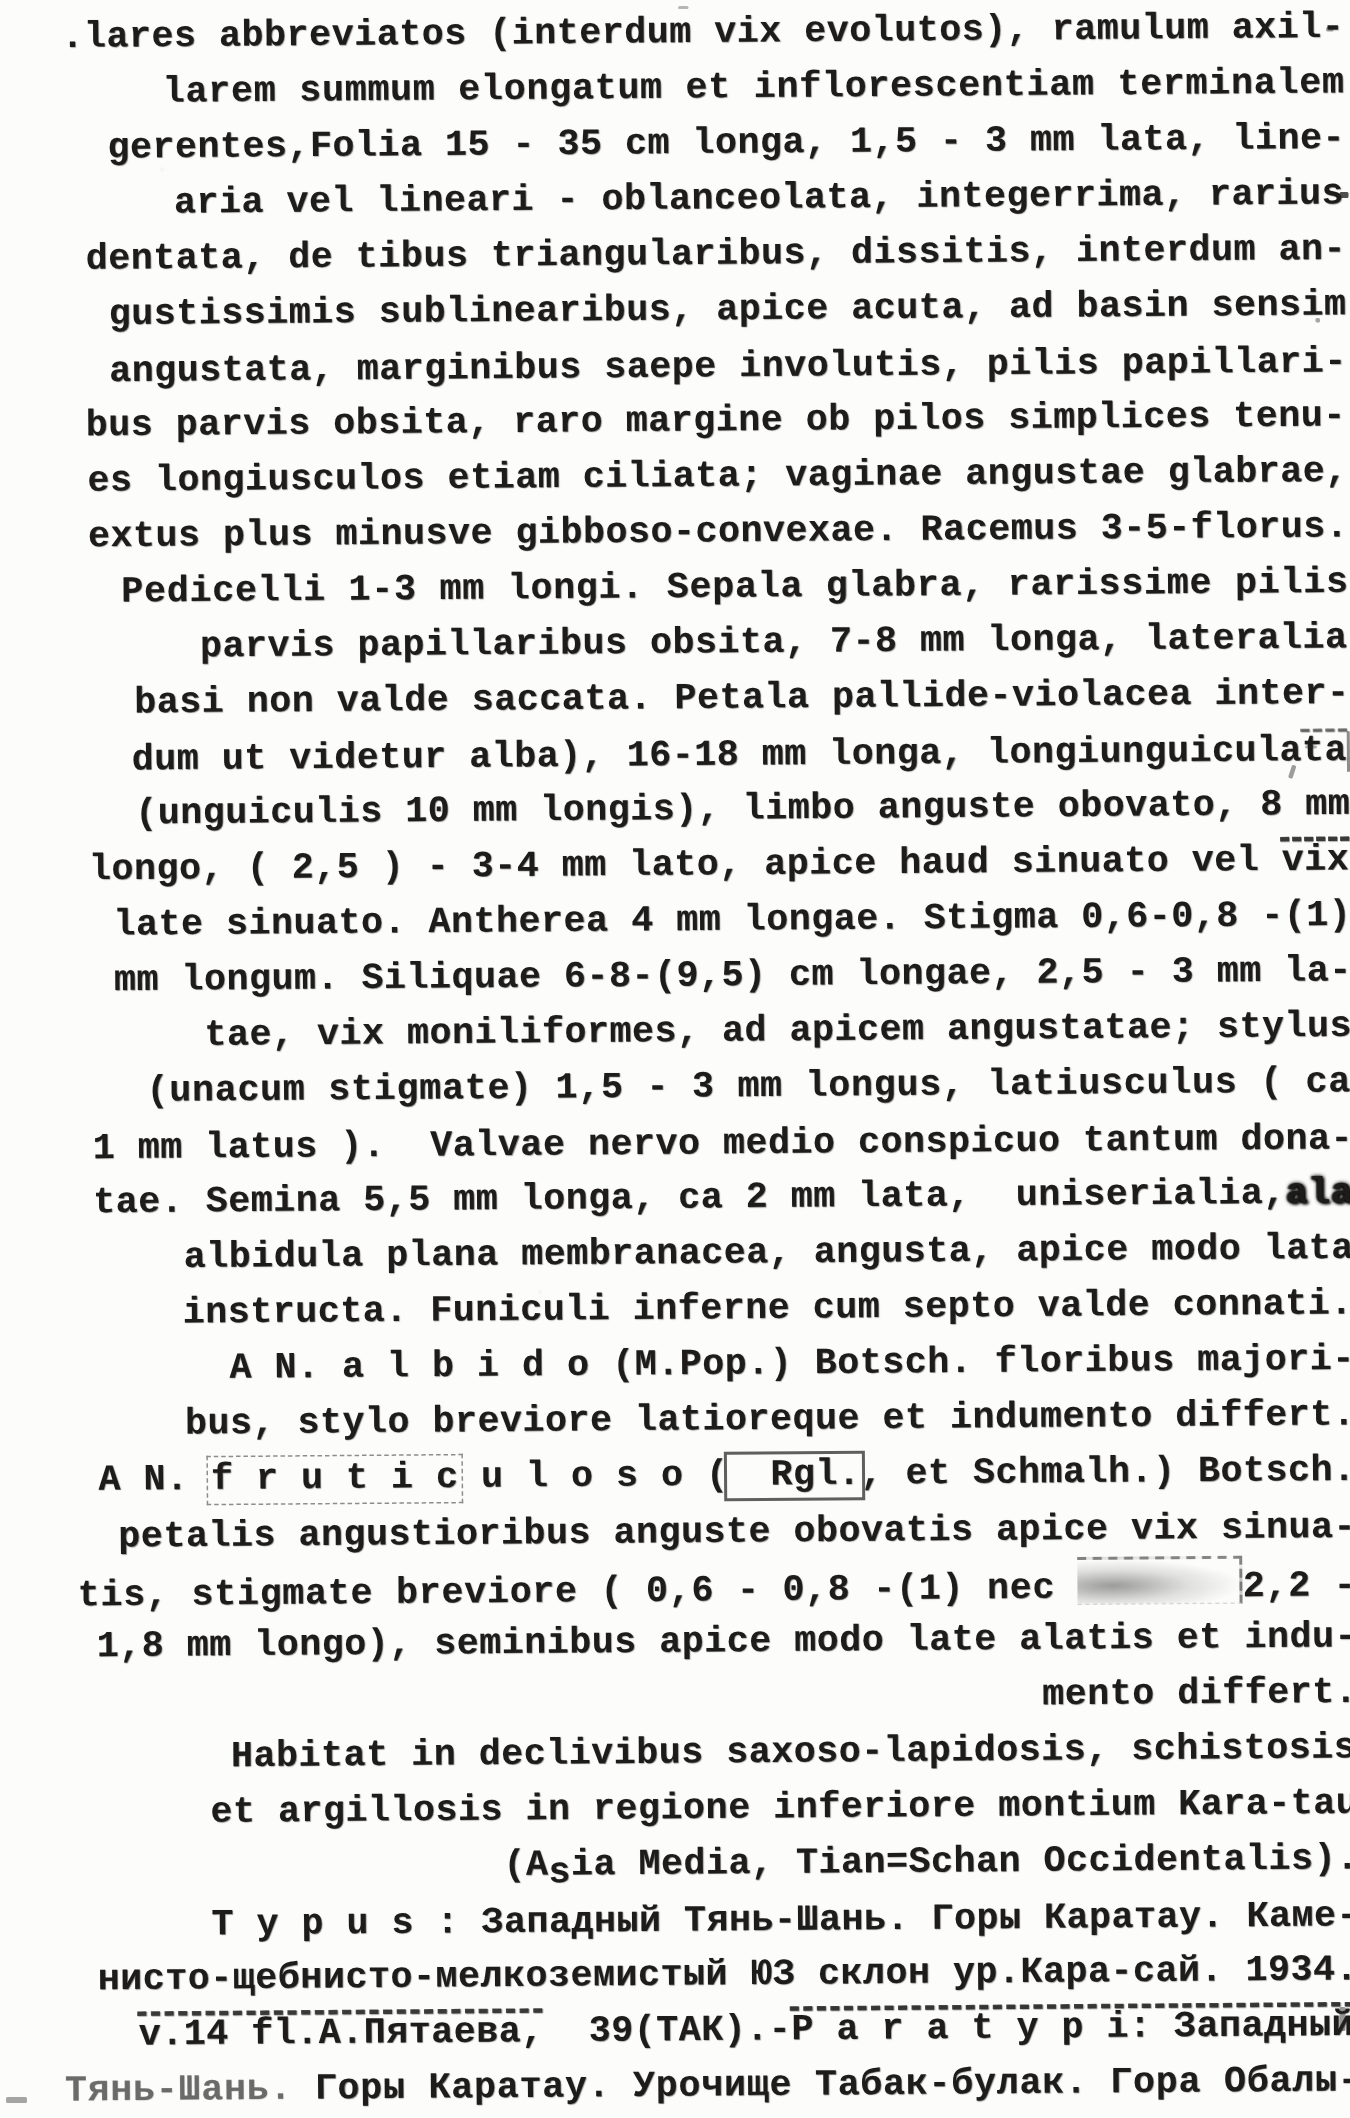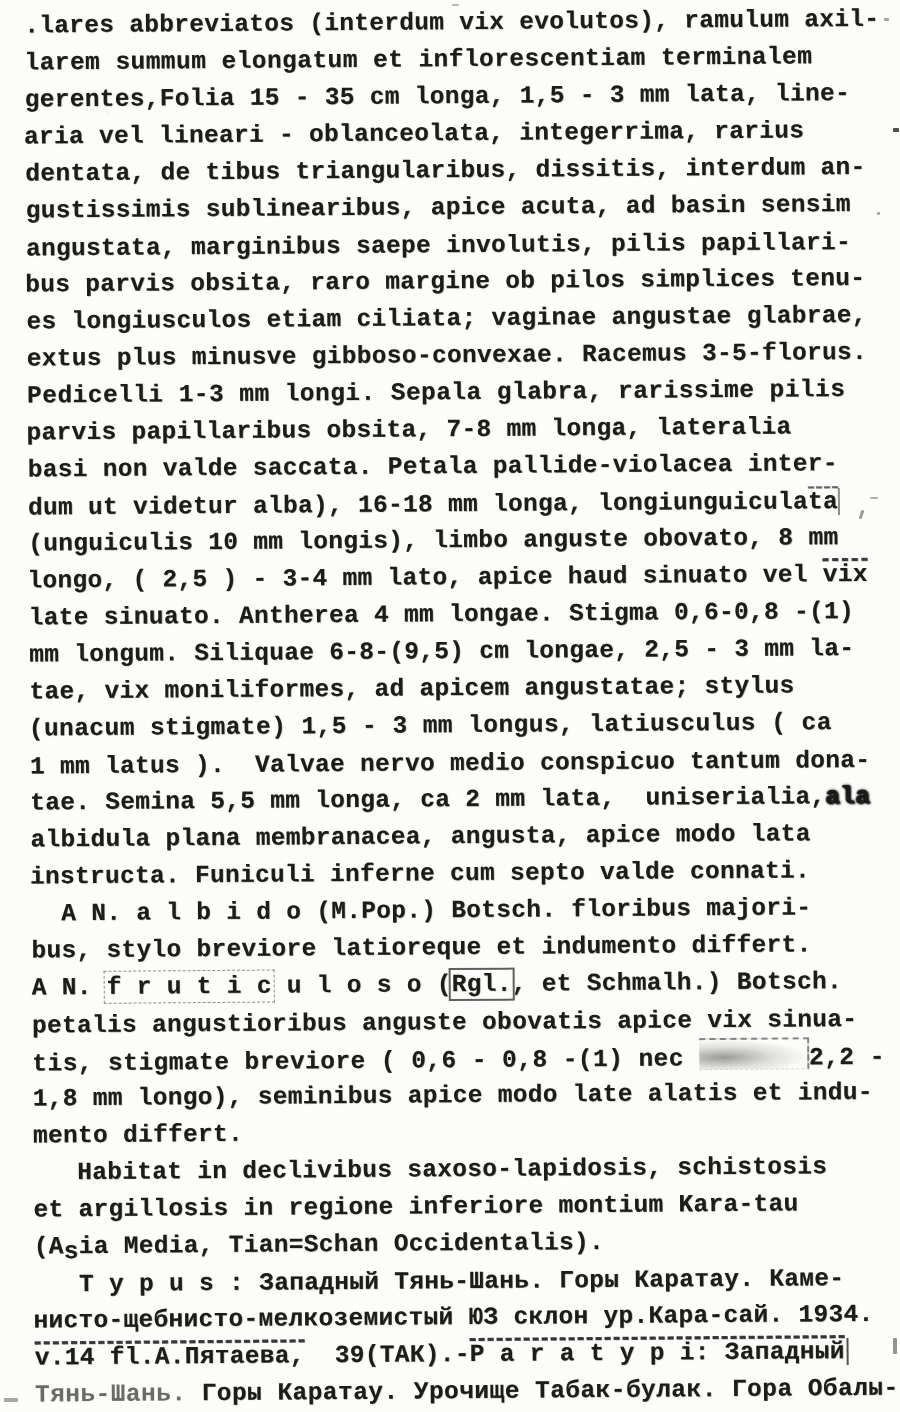--- a/index.html
+++ b/index.html
@@ -15,20 +15,21 @@
   }
   .scan-page {
     position: absolute;
     inset: 0;
     background:
       radial-gradient(circle at 12% 8%, rgba(120,120,120,0.05) 0 1px, transparent 2px),
       radial-gradient(circle at 78% 23%, rgba(120,120,120,0.06) 0 1px, transparent 2px),
       radial-gradient(circle at 40% 61%, rgba(120,120,120,0.05) 0 1px, transparent 2px),
       radial-gradient(circle at 90% 83%, rgba(120,120,120,0.06) 0 1px, transparent 2px),
       #fcfcfa;
+    text-align: right;
   }
   .text-block {
     position: absolute;
     left: 24px;
     top: 4px;
     width: 872px;
     transform: rotate(-0.45deg);
     transform-origin: 50% 0;
     font-family: "Liberation Mono", "DejaVu Sans Mono", monospace;
     font-weight: 700;
@@ -40,21 +41,21 @@
   }
   .line { white-space: pre; height: 37px; }
   .line:nth-child(4n)   { transform: translateX(-1px); }
   .line:nth-child(7n)   { transform: translateY(1px);  }
   .line:nth-child(9n+2) { letter-spacing: 0.45px; }
 
   
   .seg-overline  { text-decoration: overline dashed rgba(45,45,45,0.85); text-decoration-thickness: 2.5px; }
   .seg-ticked    { text-decoration: overline dashed rgba(80,80,80,0.6); text-decoration-thickness: 2px;
                    border-right: 2px solid rgba(80,80,80,0.65); }
-  .seg-box       { outline: 2px solid rgba(55,55,55,0.8); outline-offset: 1px; }
+  .seg-box       { outline: 2px solid rgba(55,55,55,0.8); outline-offset: 1px; padding-left: 28px; }
   .seg-dashbox   { outline: 1.5px dashed rgba(95,95,95,0.7); outline-offset: 2px; }
   .seg-overtick  { text-decoration: overline dashed rgba(40,40,40,0.85); text-decoration-thickness: 2.5px;
                    border-right: 2.5px solid rgba(40,40,40,0.8); padding-right: 2px; }
   .seg-smudge {
     display: inline-block;
     width: 108px; height: 29px;
     vertical-align: -5px;
     border-top: 2px dashed rgba(105,105,105,0.8);
     border-right: 2px dashed rgba(105,105,105,0.8);
     border-bottom: 1px dashed rgba(130,130,130,0.35);

